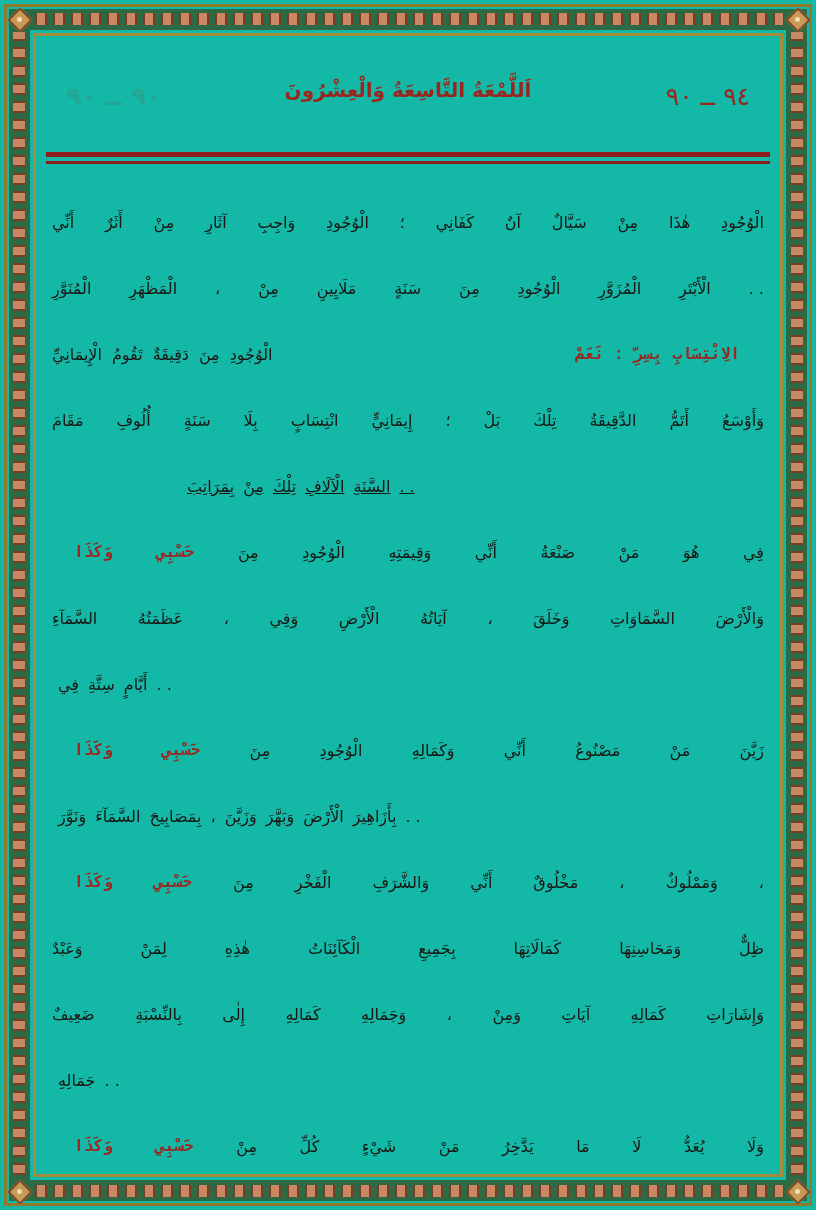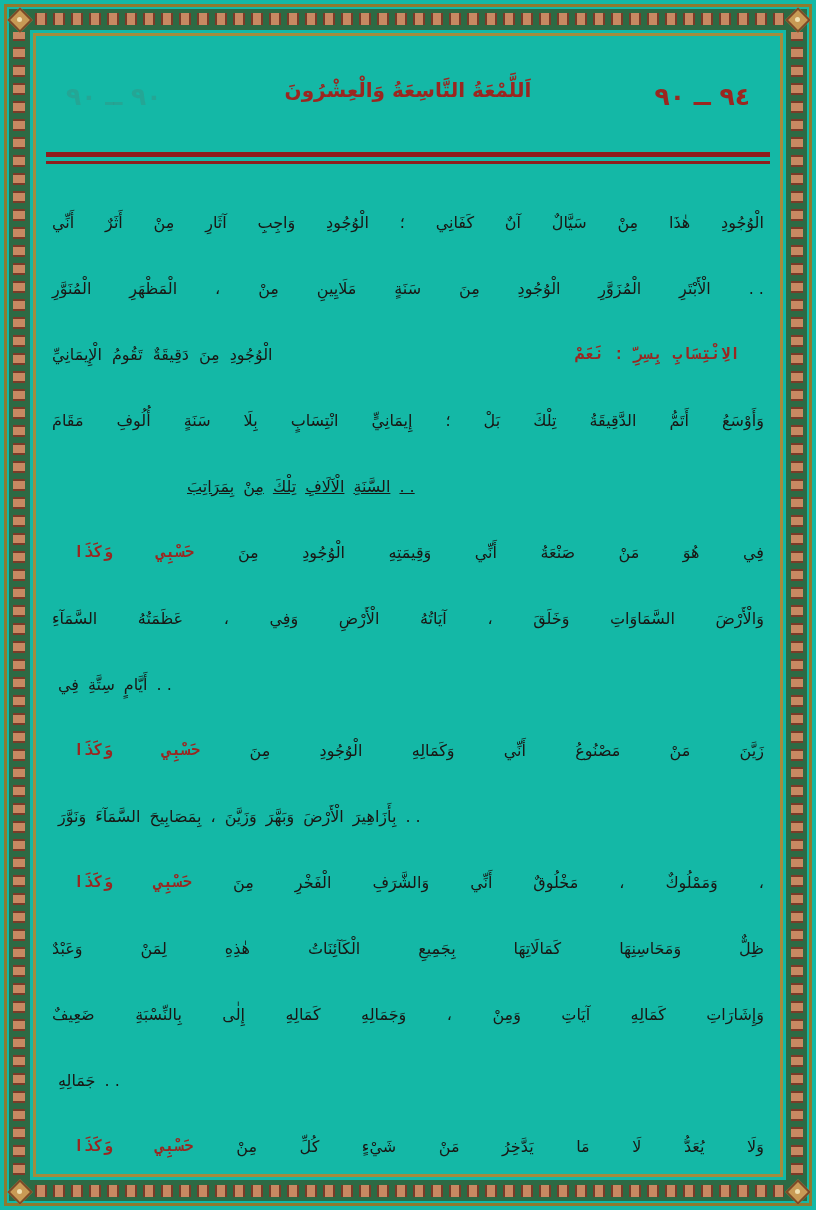--- a/index.html
+++ b/index.html
@@ -34,21 +34,21 @@
   .corner .dot {
     position:absolute; left:11px; top:11px; width:5px; height:5px;
     border-radius:50%; background:#f0e0b0;
   }
   .f-inner { position:absolute; inset:33px; border:3px solid #a38c3d; pointer-events:none; }
   
   .content { position:absolute; left:44px; right:44px; top:40px; bottom:40px; }
   .hdr { position:relative; height:92px; padding-top:20px; }
   .hdr .range-dark {
     position:absolute; right:22px; top:42px;
-    font-size:25px; font-weight:bold; color:#9b2620; letter-spacing:2px;
+    font-size:25px; font-weight:normal; color:#9b2620; letter-spacing:2px;
   }
   .hdr .range-faint {
     position:absolute; left:22px; top:42px;
     font-size:25px; font-weight:bold; color:rgba(155,38,32,0.12); letter-spacing:2px;
   }
   .hdr .title {
     text-align:center; margin-top:18px;
     font-size:20px; font-weight:bold; color:#9b2620;
   }
   .divider {

